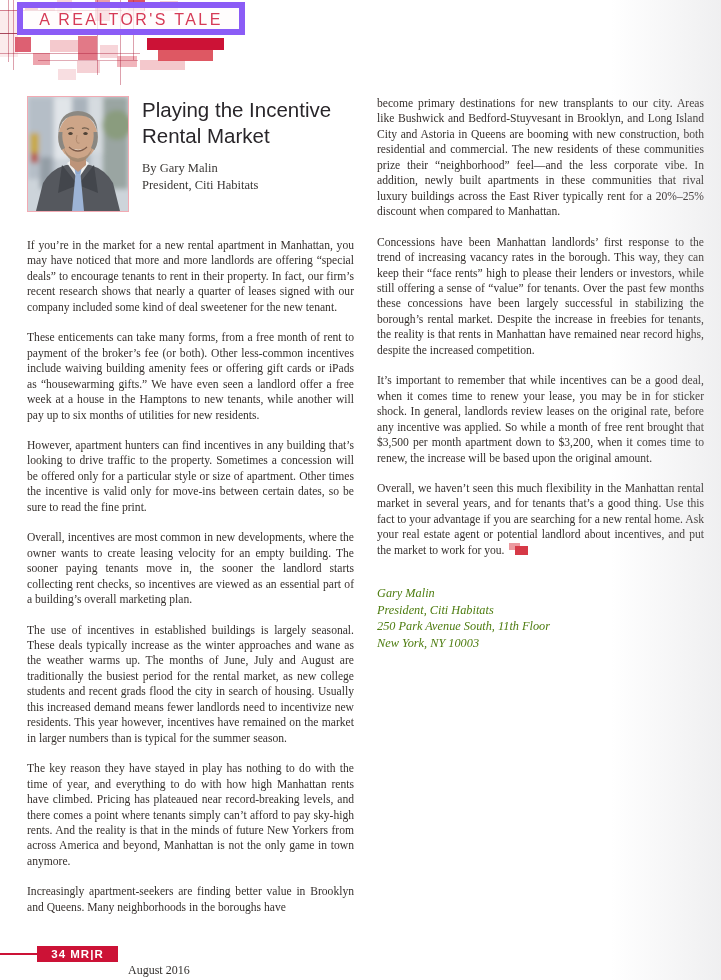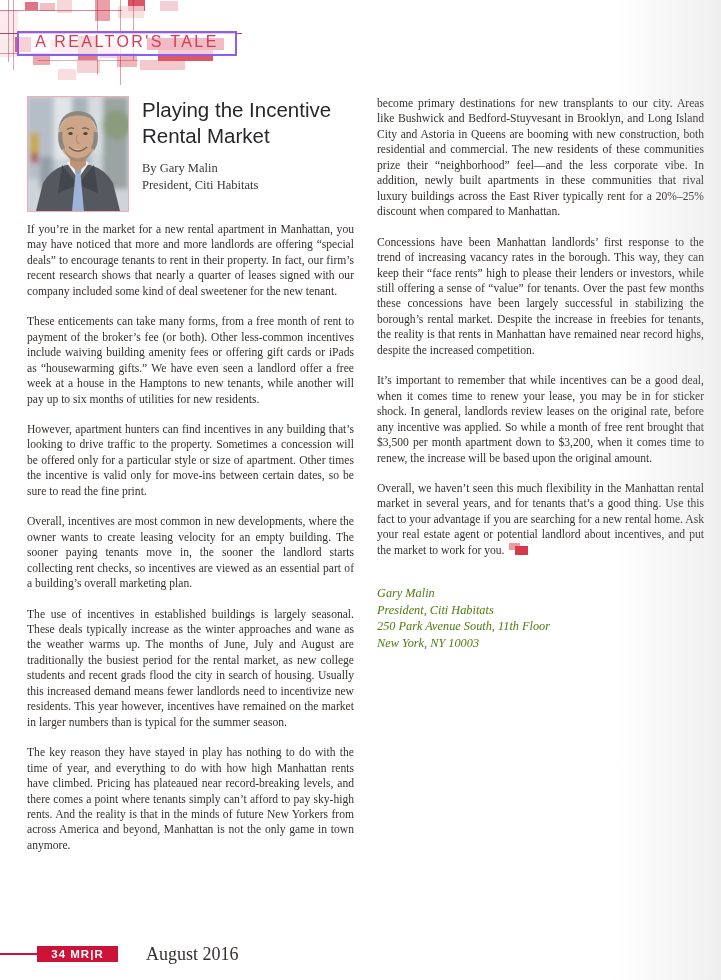--- a/index.html
+++ b/index.html
@@ -39,31 +39,31 @@
   #l2{left:0;top:33px;width:242px;background:rgba(140,18,45,.75)}
   #l3{left:0;top:53px;width:140px;background:rgba(170,20,50,.4)}
   #l4{left:38px;top:60px;width:100px;background:rgba(170,20,50,.35)}
   .vl{position:absolute;width:1px;background:rgba(170,20,50,.4)}
   #v1{left:8px;top:0;height:62px}
   #v2{left:13px;top:0;height:70px}
   #v3{left:97px;top:0;height:75px}
   #v4{left:120px;top:0;height:85px}
   #v5{left:133px;top:0;height:60px}
 
-  .kicker-box{position:absolute;left:17px;top:31px;width:216px;height:21px;
-    background:rgba(255,252,252,.72);border:2px solid #8b5cf6;
-    display:flex;align-items:flex-start;justify-content:center;z-index:2;}
+  .kicker-box{position:absolute;left:17px;top:2px;width:216px;height:21px;
+    background:rgba(255,252,252,.72);border:6px solid #8b5cf6;
+    display:flex;align-items:flex-end;justify-content:center;z-index:2;}
   .kicker-text{font-family:"Liberation Sans",sans-serif;font-size:16px;
     letter-spacing:2.4px;color:#d63b57;white-space:nowrap;}
 
   
   .col-left{position:absolute;left:27px;top:96px;width:327px;z-index:2;}
   .col-right{position:absolute;left:377px;top:96px;width:327px;z-index:2;}
 
-  .art-head{display:flex;margin-bottom:10px;}
+  .art-head{display:flex;margin-bottom:26px;}
   .photo{width:100px;height:114px;border:1px solid #f2aab3;flex:none;overflow:hidden;background:#cfd5da;}
   .photo svg{display:block;width:100px;height:114px;}
   .head-text{margin-left:13px;}
   .title{font-family:"Liberation Sans",sans-serif;font-weight:400;
     font-size:20.5px;line-height:25.5px;color:#29262a;margin-top:1px;}
   .byline{margin-top:12px;font-size:12.5px;line-height:16.5px;color:#3a3735;}
 
   p.body{font-size:11.6px;line-height:15.45px;color:#36302d;
     text-align:justify;margin:0 0 15px;hyphens:auto;-webkit-hyphens:auto;}
   p.body:last-child{margin-bottom:0;}
@@ -73,21 +73,21 @@
   .em-front{position:absolute;left:6px;top:3px;width:13px;height:9px;background:#d63947;}
 
   .signature{margin-top:27px;font-style:italic;font-size:12.3px;line-height:16.6px;color:#4d7c0f;}
 
   
   .footer{position:absolute;left:0;top:946px;width:400px;height:20px;z-index:3;}
   .footer-rule{position:absolute;left:0;top:7px;width:37px;height:2px;background:#cc1236;}
   .page-badge{position:absolute;left:37px;top:0;width:81px;height:16px;background:#cc1236;
     color:#fff;font-family:"Liberation Sans",sans-serif;font-weight:bold;font-size:11.5px;
     text-align:center;line-height:16px;letter-spacing:1px;}
-  .issue-date{position:absolute;left:128px;top:0;font-size:18px;line-height:16px;color:#33302e;margin-left:18px;}
+  .issue-date{position:absolute;left:128px;top:16px;font-size:12px;line-height:16px;color:#33302e;}
 </style>
 </head>
 <body>
 
 <div class="deco">
   <i id="d19"></i>
     <i id="d1"></i>
     <i id="d2"></i>
     <i id="d3"></i>
     <i id="d4"></i>
@@ -171,20 +171,21 @@
         <div>President, Citi Habitats</div>
       </div>
     </div>
   </div>
   <p class="body">If you’re in the market for a new rental apartment in Manhattan, you may have noticed that more and more landlords are offering “special deals” to encourage tenants to rent in their property. In fact, our firm’s recent research shows that nearly a quarter of leases signed with our company included some kind of deal sweetener for the new tenant.</p>
   <p class="body">These enticements can take many forms, from a free month of rent to payment of the broker’s fee (or both). Other less-common incentives include waiving building amenity fees or offering gift cards or iPads as “housewarming gifts.” We have even seen a landlord offer a free week at a house in the Hamptons to new tenants, while another will pay up to six months of utilities for new residents.</p>
   <p class="body">However, apartment hunters can find incentives in any building that’s looking to drive traffic to the property. Sometimes a concession will be offered only for a particular style or size of apartment. Other times the incentive is valid only for move-ins between certain dates, so be sure to read the fine print.</p>
   <p class="body">Overall, incentives are most common in new developments, where the owner wants to create leasing velocity for an empty building. The sooner paying tenants move in, the sooner the landlord starts collecting rent checks, so incentives are viewed as an essential part of a building’s overall marketing plan.</p>
   <p class="body">The use of incentives in established buildings is largely seasonal. These deals typically increase as the winter approaches and wane as the weather warms up. The months of June, July and August are traditionally the busiest period for the rental market, as new college students and recent grads flood the city in search of housing. Usually this increased demand means fewer landlords need to incentivize new residents. This year however, incentives have remained on the market in larger numbers than is typical for the summer season.</p>
   <p class="body">The key reason they have stayed in play has nothing to do with the time of year, and everything to do with how high Manhattan rents have climbed. Pricing has plateaued near record-breaking levels, and there comes a point where tenants simply can’t afford to pay sky-high rents. And the reality is that in the minds of future New Yorkers from across America and beyond, Manhattan is not the only game in town anymore.</p>
+  <p class="body">Increasingly apartment-seekers are finding better value in Brooklyn and Queens. Many neighborhoods in the boroughs have</p>
 </div>
 
 <div class="col-right">
   <p class="body">become primary destinations for new transplants to our city. Areas like Bushwick and Bedford-Stuyvesant in Brooklyn, and Long Island City and Astoria in Queens are booming with new construction, both residential and commercial. The new residents of these communities prize their “neighborhood” feel—and the less corporate vibe. In addition, newly built apartments in these communities that rival luxury buildings across the East River typically rent for a 20%–25% discount when compared to Manhattan.</p>
   <p class="body">Concessions have been Manhattan landlords’ first response to the trend of increasing vacancy rates in the borough. This way, they can keep their “face rents” high to please their lenders or investors, while still offering a sense of “value” for tenants. Over the past few months these concessions have been largely successful in stabilizing the borough’s rental market. Despite the increase in freebies for tenants, the reality is that rents in Manhattan have remained near record highs, despite the increased competition.</p>
   <p class="body">It’s important to remember that while incentives can be a good deal, when it comes time to renew your lease, you may be in for sticker shock. In general, landlords review leases on the original rate, before any incentive was applied. So while a month of free rent brought that $3,500 per month apartment down to $3,200, when it comes time to renew, the increase will be based upon the original amount.</p>
   <p class="body"><span>Overall, we haven’t seen this much flexibility in the Manhattan rental market in several years, and for tenants that’s a good thing. Use this fact to your advantage if you are searching for a new rental home. Ask your real estate agent or potential landlord about incentives, and put the market to work for you.</span><span class="endmark"><span class="em-back"></span><span class="em-front"></span></span></p>
   <div class="signature">
     <div>Gary Malin</div>
     <div>President, Citi Habitats</div>

